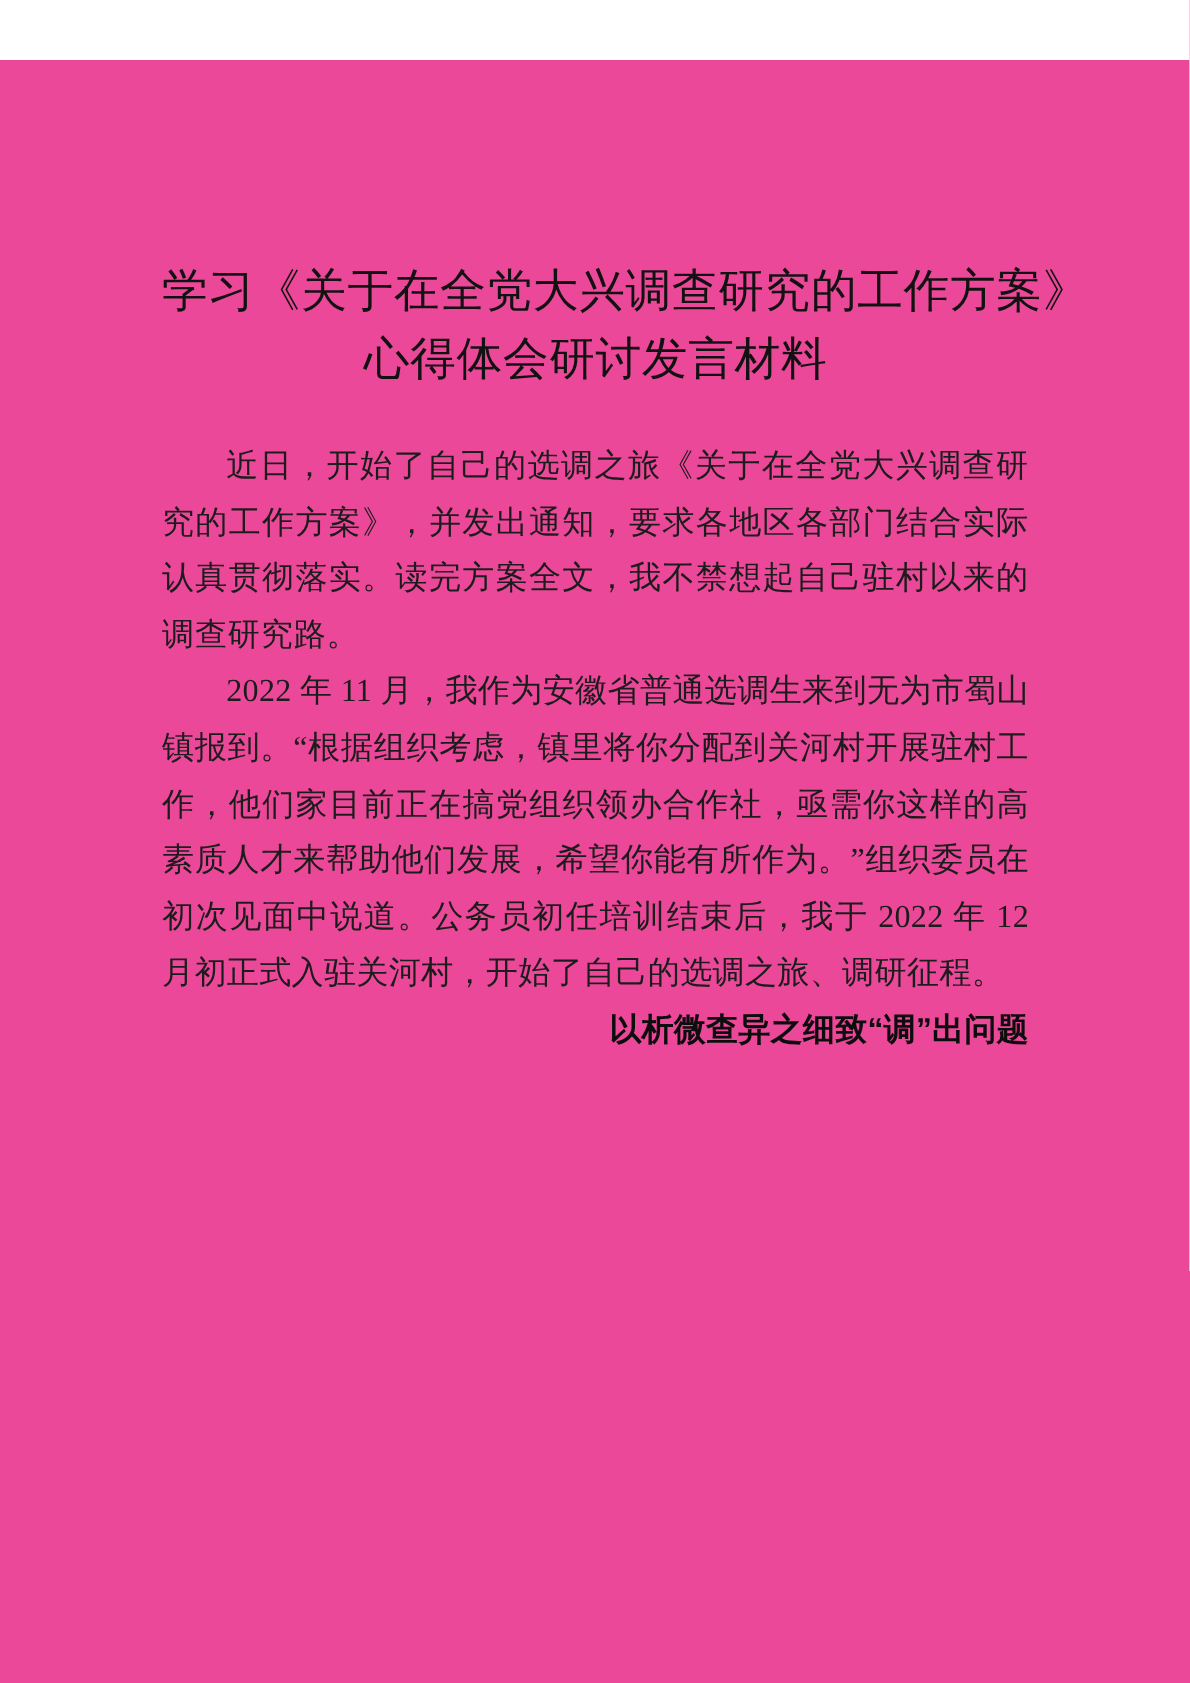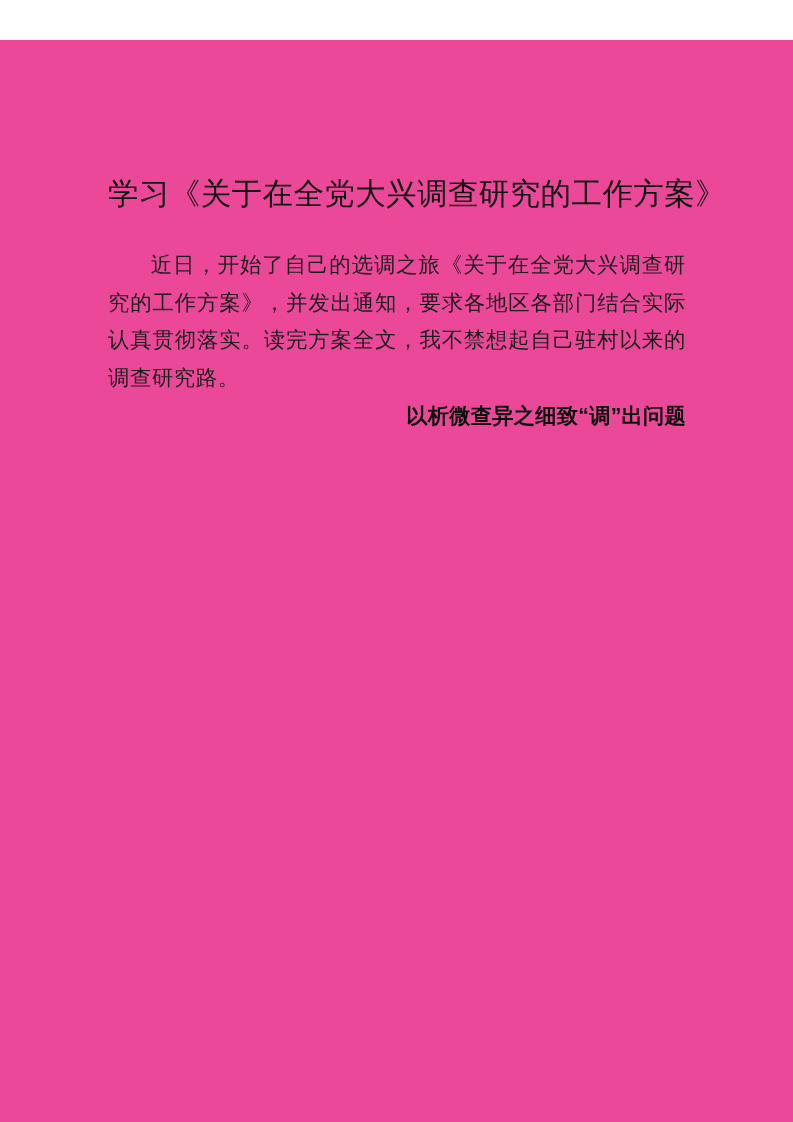--- a/index.html
+++ b/index.html
@@ -88,26 +88,28 @@
   }
 </style>
 </head>
 <body>
 
 <div class="page">
   <div class="content">
 
     <h1 class="doc-title">
       <span class="tline line1">学习《关于在全党大兴调查研究的工作方案》</span>
+      <span class="tline line2">心得体会研讨发言材料</span>
     </h1>
 
     <div class="body-block">
 
       <p class="para">近日，开始了自己的选调之旅《关于在全党大兴调查研究的工作方案》，并发出通知，要求各地区各部门结合实际认真贯彻落实。读完方案全文，我不禁想起自己驻村以来的调查研究路。</p>
 
+      <p class="para tight">2022 年 11 月，我作为安徽省普通选调生来到无为市蜀山镇报到。“根据组织考虑，镇里将你分配到关河村开展驻村工作，他们家目前正在搞党组织领办合作社，亟需你这样的高素质人才来帮助他们发展，希望你能有所作为。”组织委员在初次见面中说道。公务员初任培训结束后，我于 2022 年 12 月初正式入驻关河村，开始了自己的选调之旅、调研征程。</p>
 
       <p class="section-heading">以析微查异之细致“调”出问题</p>
 
 
 
     </div>
 
   </div>
 </div>
 

